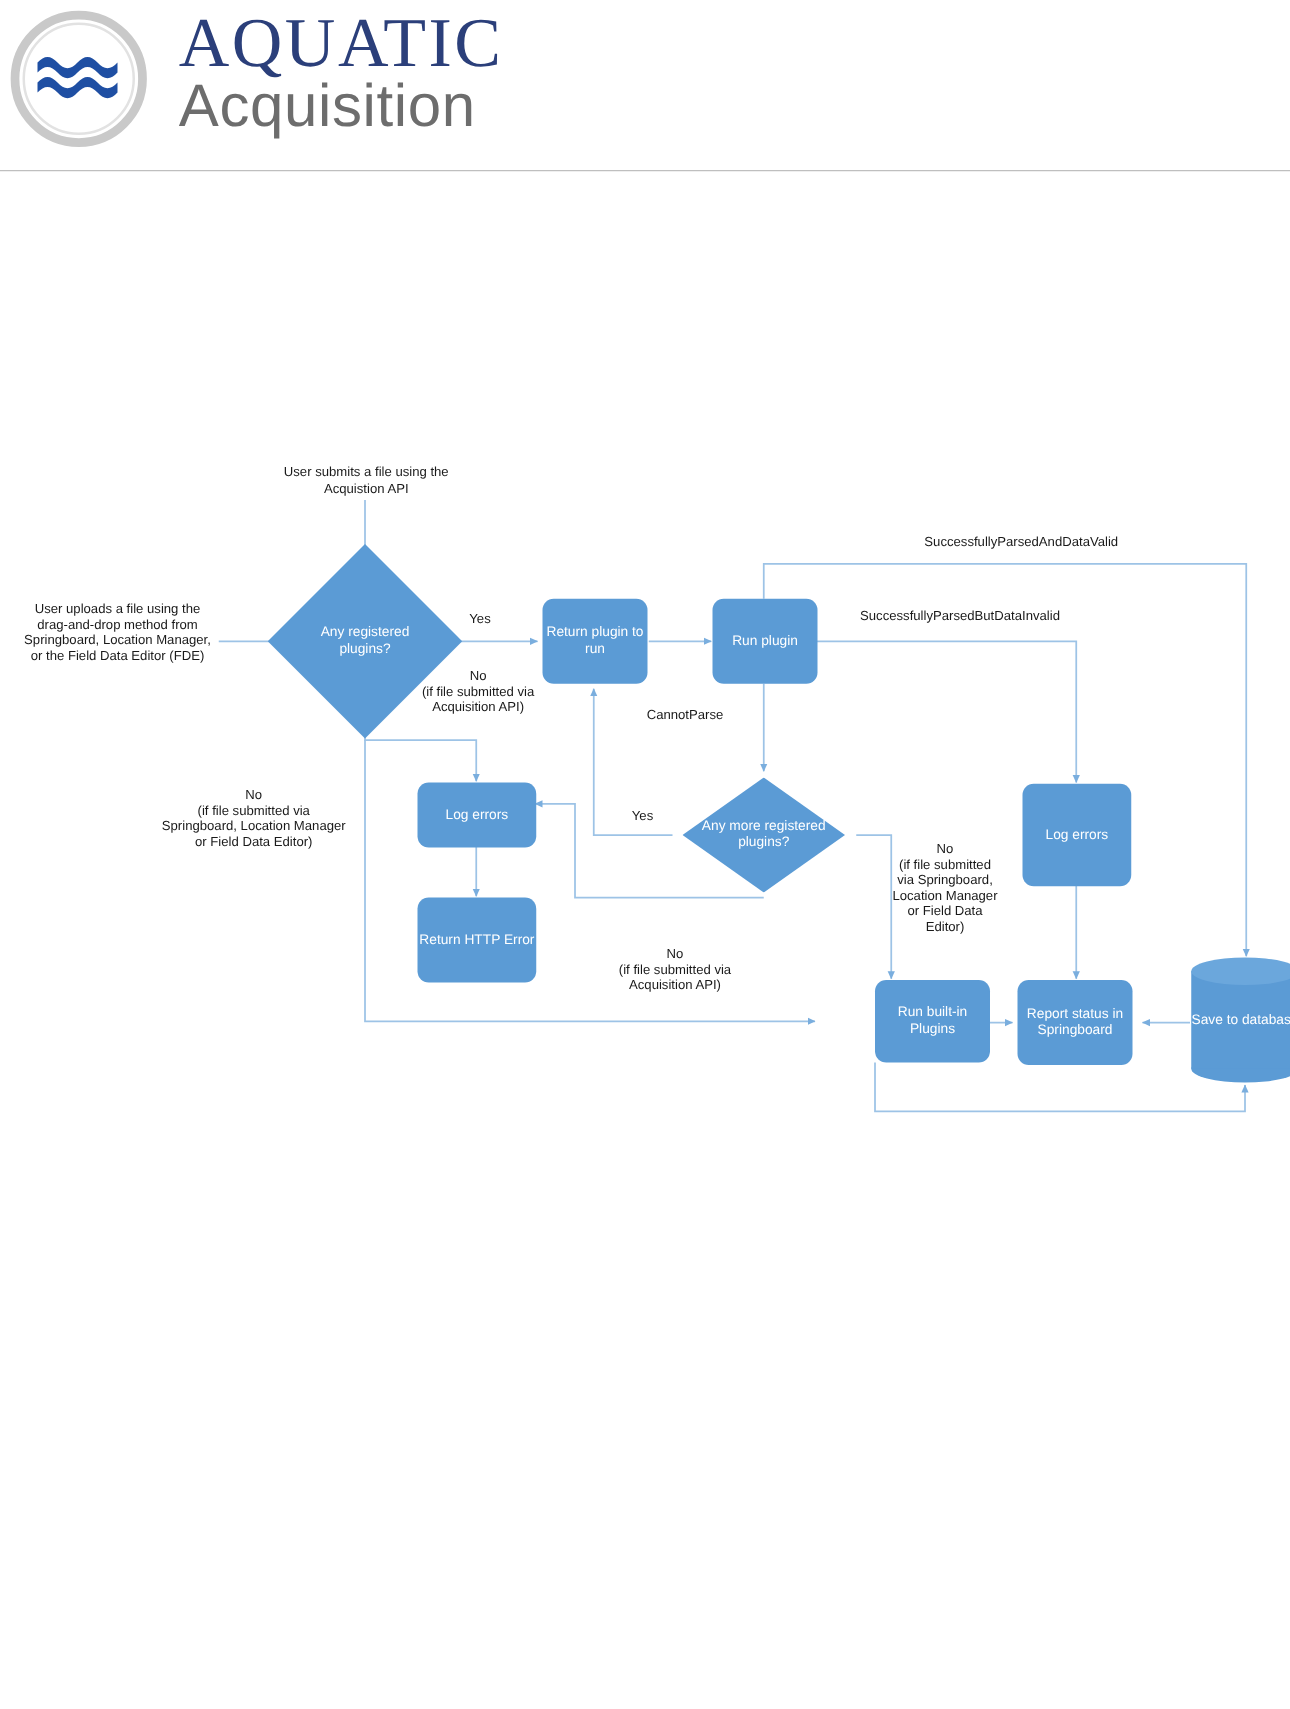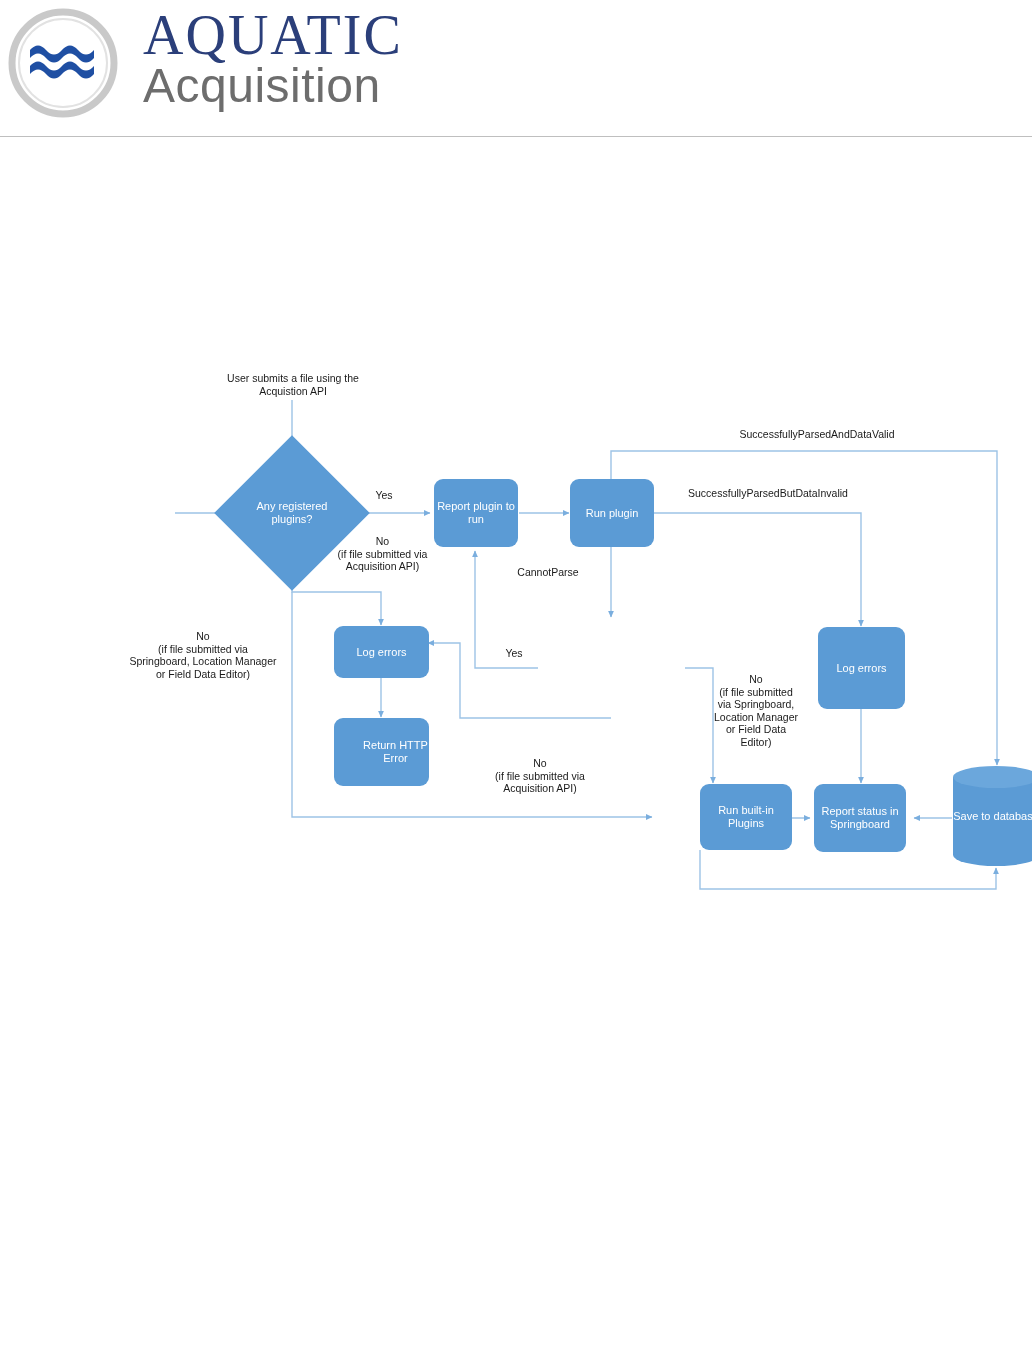--- a/index.html
+++ b/index.html
@@ -116,37 +116,51 @@
 
       <path d="M749,818 L810,818"></path>
 
       <path d="M700,850 L700,889 L996,889 L996,868"></path>
     </g>
   </svg>
 
   <div class="elabel" style="left:207px;top:372px;width:172px;">User submits a file using the
 Acquistion API</div>
 
+  <div class="elabel" style="left:4px;top:481px;width:180px;">User uploads a file using the
+drag-and-drop method from
+Springboard, Location Manager,
+or the Field Data Editor (FDE)</div>
 
   <div class="diamond-wrap" style="left:237px;top:458px;width:110px;height:110px;">
     <div class="diamond-shape"></div>
     <div class="diamond-label">Any
 registered
 plugins?</div>
   </div>
 
-  <div class="node rbox" style="left:434px;top:479px;width:84px;height:68px;">Report plugin
+  <div class="node rbox" style="left:434px;top:479px;width:84px;height:68px;">Return plugin
 to run</div>
 
   <div class="node rbox" style="left:570px;top:479px;width:84px;height:68px;">Run plugin</div>
 
+  <div class="diamond-wrap" style="left:546px;top:622px;width:130px;height:92px;">
+    <div class="diamond-shape" style="transform:rotate(0deg);background:transparent;">
+      <svg width="130" height="92" viewBox="0 0 130 92">
+          <polygon points="65,0 130,46 65,92 0,46" fill="#5B9BD5"></polygon>
+        </svg>
+    </div>
+    <div class="diamond-label">Any more
+registered
+plugins?</div>
+  </div>
 
   <div class="node rbox" style="left:334px;top:626px;width:95px;height:52px;">Log errors</div>
 
-  <div class="node rbox" style="left:334px;top:718px;width:95px;height:68px;padding-left:28px;">Return
+  <div class="node rbox" style="left:334px;top:718px;width:95px;height:68px;">Return
 HTTP Error</div>
 
   <div class="node rbox" style="left:818px;top:627px;width:87px;height:82px;">Log errors</div>
 
   <div class="node rbox" style="left:656px;top:784px;width:92px;height:66px;margin-left:44px;">Run built-in
 Plugins</div>
 
   <div class="node rbox" style="left:778px;top:784px;width:92px;height:68px;margin-left:36px;">Report
 status in
 Springboard</div>

